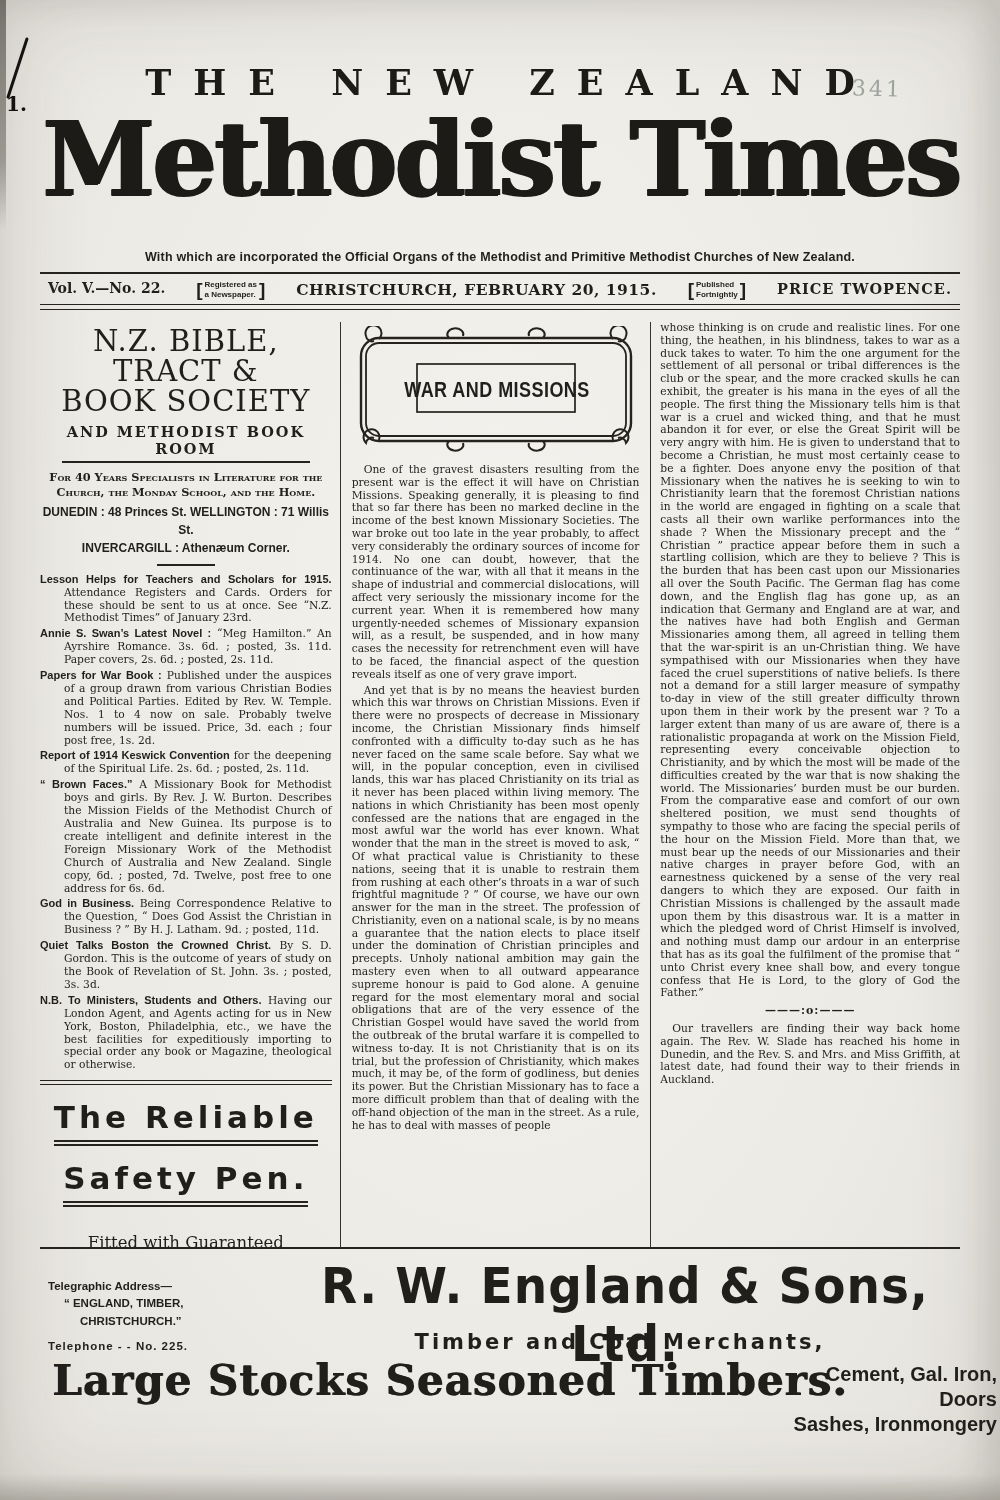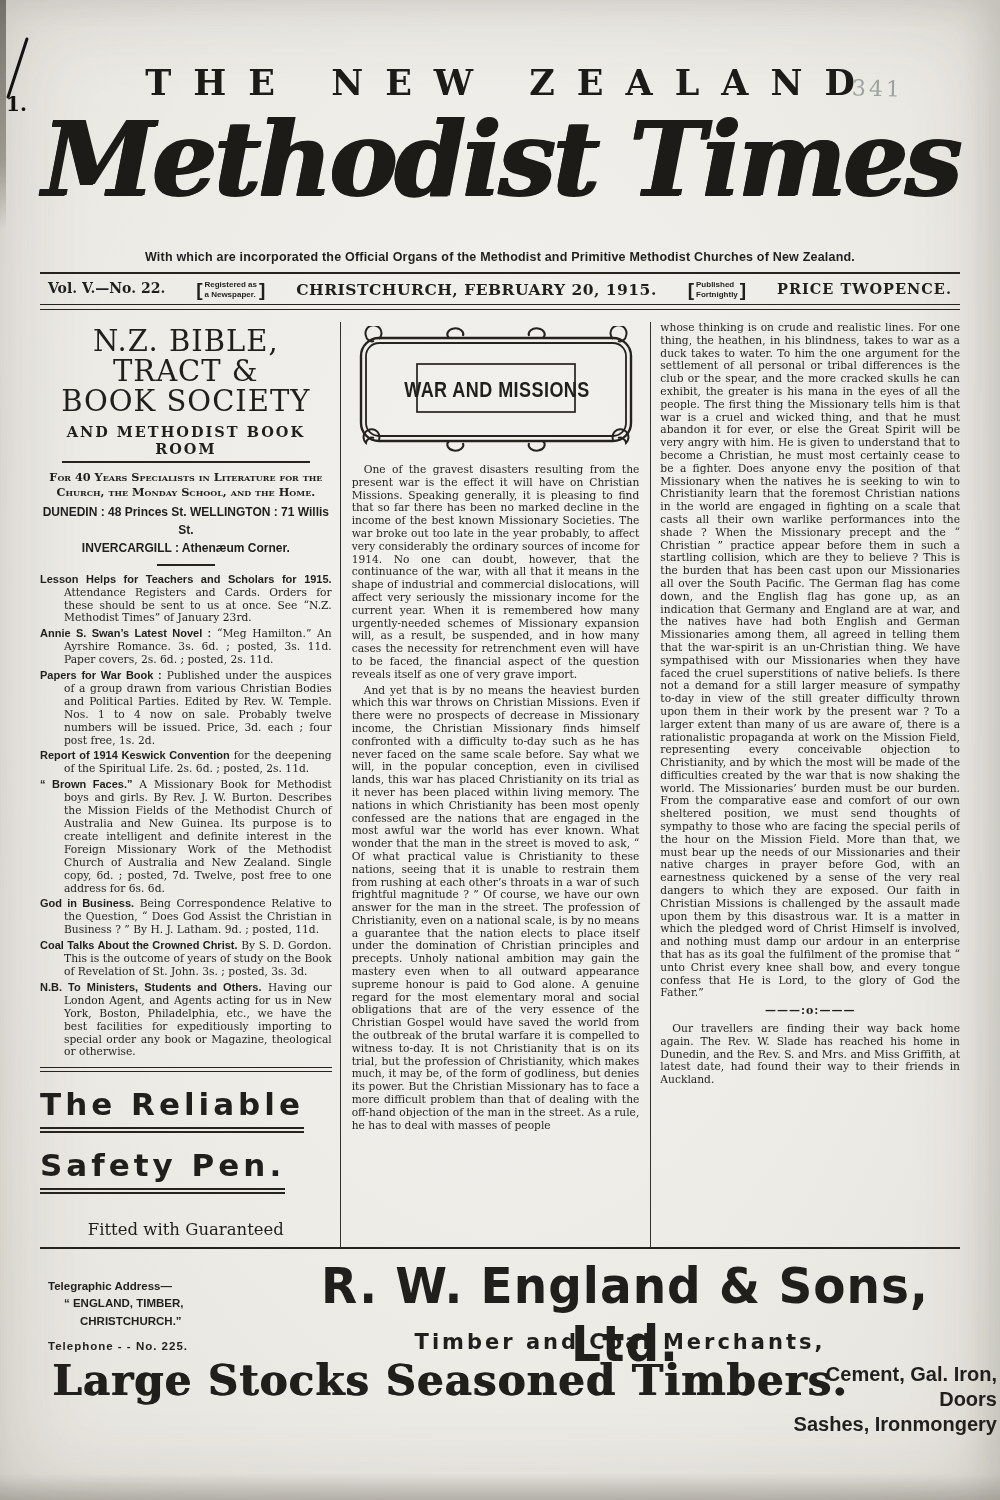--- a/index.html
+++ b/index.html
@@ -15,21 +15,21 @@
   
   .kicker{
     position:absolute;top:62px;left:0;right:0;text-align:center;
     font-family:"DejaVu Serif","Liberation Serif",serif;
     font-size:35px;font-weight:bold;letter-spacing:22px;text-indent:22px;
     color:#1d1b18;
   }
   .mast-title{
     position:absolute;top:96px;left:0;right:0;text-align:center;
     font-family:"DejaVu Serif","Liberation Serif",serif;
-    font-size:102px;font-weight:bold;font-style:italic;
+    font-size:102px;font-weight:bold;
     letter-spacing:-3px;line-height:1.25;
     text-shadow:2.2px 0 0 #1d1b18, 0 1px 0 #1d1b18;
     color:#1d1b18;
   }
   .mast-sub{
     position:absolute;top:250px;left:0;right:0;text-align:center;
     font-family:"Liberation Sans","DejaVu Sans",sans-serif;
     font-size:12.5px;font-weight:bold;letter-spacing:.2px;
     transform:scaleY(1.08);
   }
@@ -82,21 +82,21 @@
   .soc-addr{font-family:"Liberation Sans","DejaVu Sans",sans-serif;font-weight:bold;font-size:12px;text-align:center;line-height:1.5;margin-top:4px;}
   .short-rule{width:58px;border-top:2px solid #26231f;margin:7px auto;}
   .book-list{font-size:10.7px;line-height:12.9px;text-align:justify;}
   .book-item{padding-left:24px;text-indent:-24px;margin-bottom:2px;}
   .book-item .lead{font-family:"Liberation Sans","DejaVu Sans",sans-serif;font-weight:bold;font-size:11px;}
   .dbl-thin{height:3px;border-top:1px solid #26231f;border-bottom:1px solid #26231f;margin:8px 0 10px 0;}
 
   
   .pen-line{
     font-family:"DejaVu Sans","Liberation Sans",sans-serif;font-weight:bold;
-    font-size:31px;letter-spacing:4px;margin-top:14px;
+    font-size:31px;letter-spacing:4px;text-align:center;margin-top:14px;
   }
   .pen-line span{display:inline-block;border-bottom:6px double #26231f;padding-bottom:5px;}
   .pen-nib{font-size:16.5px;text-align:center;line-height:1.7;margin-top:22px;}
 
   
   .frame{position:relative;width:286px;height:128px;margin:4px auto 10px auto;}
   .frame svg{position:absolute;inset:0;}
   .frame-title{
     position:absolute;left:66px;top:40px;width:156px;height:46px;
     display:flex;align-items:center;justify-content:center;
@@ -219,21 +219,21 @@
         </div>
         <div class="book-item">
           <span class="lead">“ Brown Faces.”</span>
           <span>A Missionary Book for Methodist boys and girls.  By Rev. J. W. Burton. Describes the Mission Fields of the Methodist Church of Australia and New Guinea.  Its purpose is to create intelligent and definite interest in the Foreign Missionary Work of the Methodist Church of Australia and New Zealand.  Single copy, 6d. ;  posted, 7d.  Twelve, post free to one address for 6s. 6d.</span>
         </div>
         <div class="book-item">
           <span class="lead">God in Business.</span>
           <span>Being Correspondence Relative to the Question, “ Does God Assist the Christian in Business ? ”  By H. J. Latham.  9d. ; posted, 11d.</span>
         </div>
         <div class="book-item">
-          <span class="lead">Coal Talks About the Crowned Christ.</span>
+          <span class="lead">Quiet Talks Boston the Crowned Christ.</span>
           <span>By S. D. Gordon.  This is the outcome of years of study on the Book of Revelation of St. John. 3s. ;  posted, 3s. 3d.</span>
         </div>
         <div class="book-item">
           <span class="lead">N.B. To Ministers, Students and Others.</span>
           <span>Having our London Agent, and Agents acting for us in New York, Boston, Philadelphia, etc., we have the best facilities for expeditiously importing to special order any book or Magazine, theological or otherwise.</span>
         </div>
       </div>
 
       <div class="dbl-thin"></div>
 

